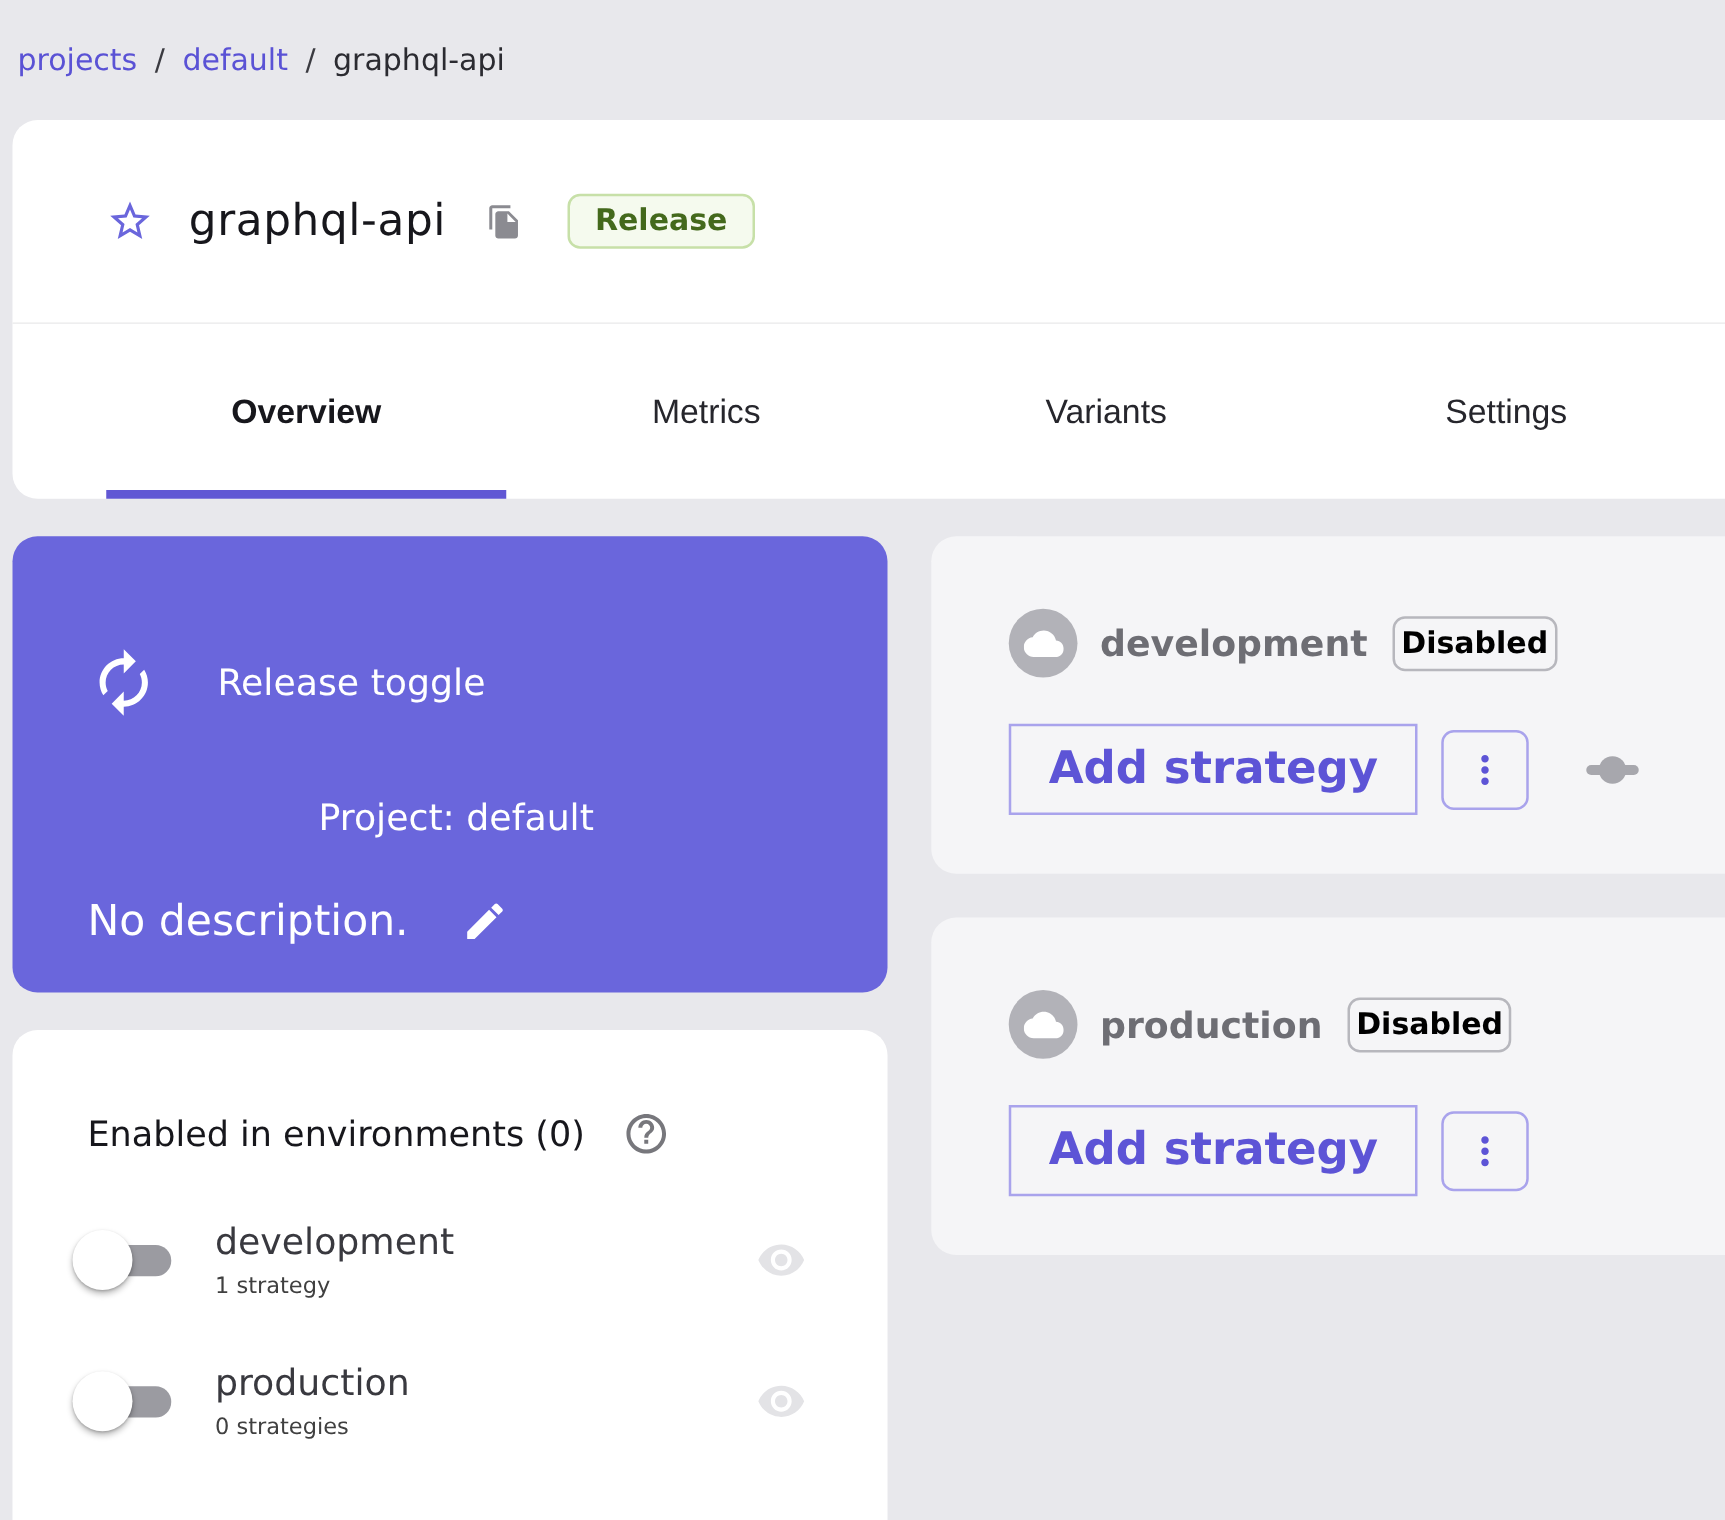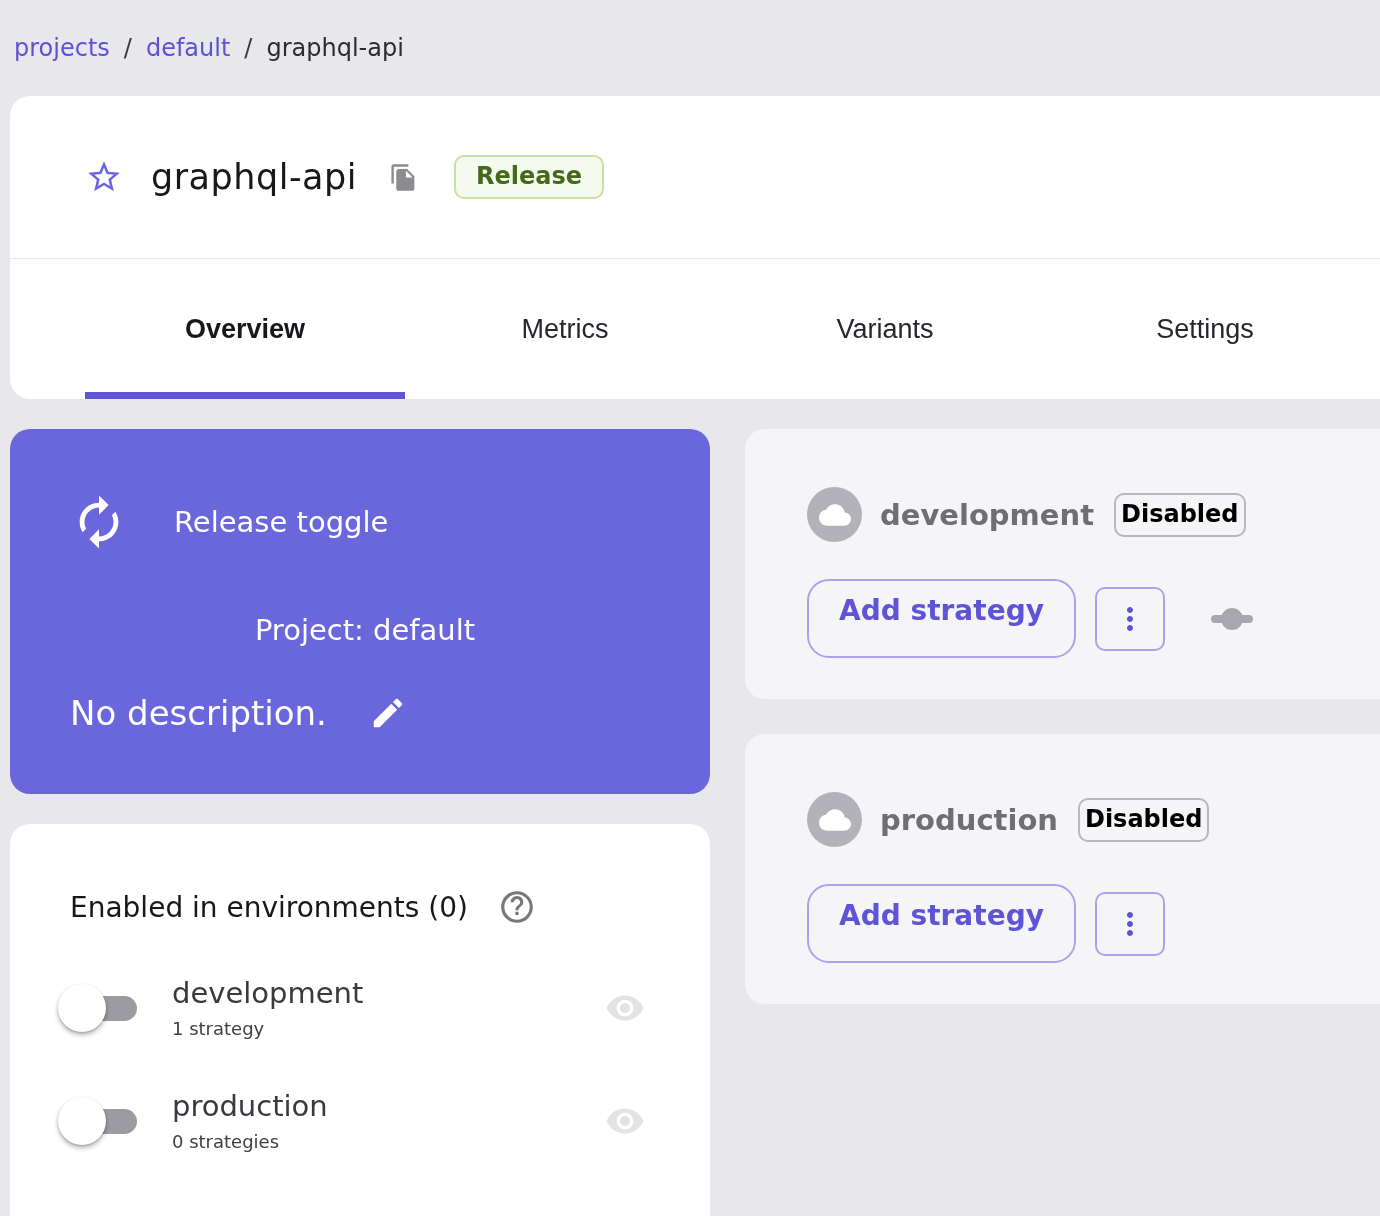--- a/index.html
+++ b/index.html
@@ -82,21 +82,21 @@
   .main { display:flex; gap:35px; margin:30px 0 0 10px; }
   .col-left  { width:700px; flex:none; }
   .col-right { flex:1; margin-right:-20px; display:flex; flex-direction:column; gap:35px; }
 
   
   .toggle-card {
     height:365px;
     border-radius:20px;
     background:#6a66dc;
     color:#fff;
-    padding:64px 50px 0 60px;
+    padding:88px 50px 0 60px;
   }
   .type-row { display:flex; align-items:center; gap:46px; }
   .sync-icon svg { width:58px; height:58px; fill:#ffffff; display:block; }
   .type-label { font-size:29px; }
   .project-line { margin-top:62px; font-size:29px;text-align:center; }
   .desc-line { margin-top:46px; font-size:34px; display:flex; align-items:center; gap:42px; }
   .edit-btn { background:none; border:none; cursor:pointer; width:38px; height:38px; }
   .edit-btn svg { width:38px; height:38px; fill:#ffffff; }
 
   
@@ -152,26 +152,26 @@
     border:2px solid #b7b7bd;
     border-radius:10px;
     padding:5px 5px 7px;
     font-size:24px;
     font-weight:bold;
     color:#000000;
   }
   .panel-actions { display:flex; align-items:center; margin-top:37px; }
   .btn-add {
     border:2px solid #a9a3ec;
-    border-radius:22px;
+    border-radius:0;
     background:transparent;
     color:#5d54d6;
     font-weight:bold;
-    font-size:28px;
-    padding:13px 30px 29px;
+    font-size:36px;
+    padding:13px 30px 15px;
     font-family:inherit;
     cursor:pointer;
   }
   .btn-kebab {
     margin-left:19px;
     border:2px solid #a9a3ec;
     border-radius:10px;
     background:transparent;
     width:70px; height:64px;
     display:flex; align-items:center; justify-content:center;

